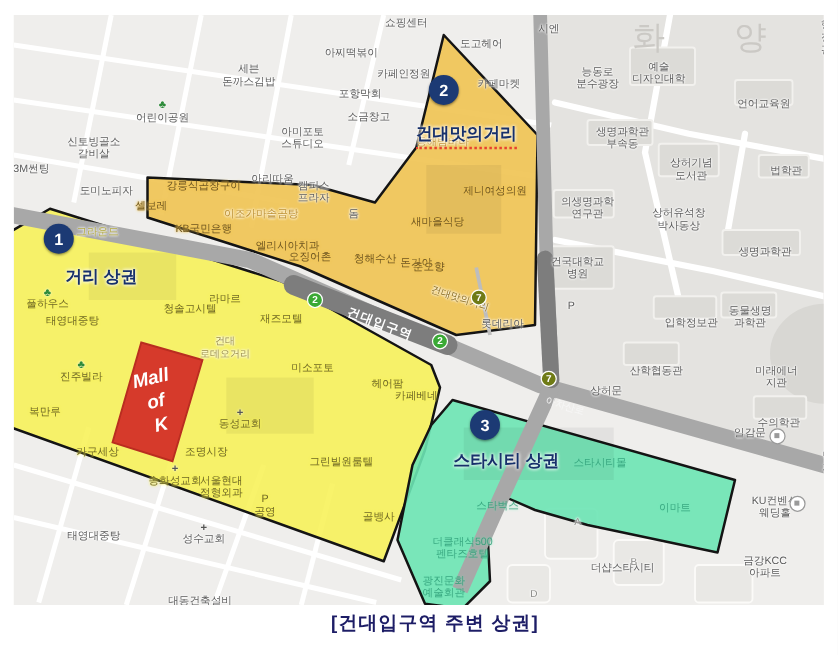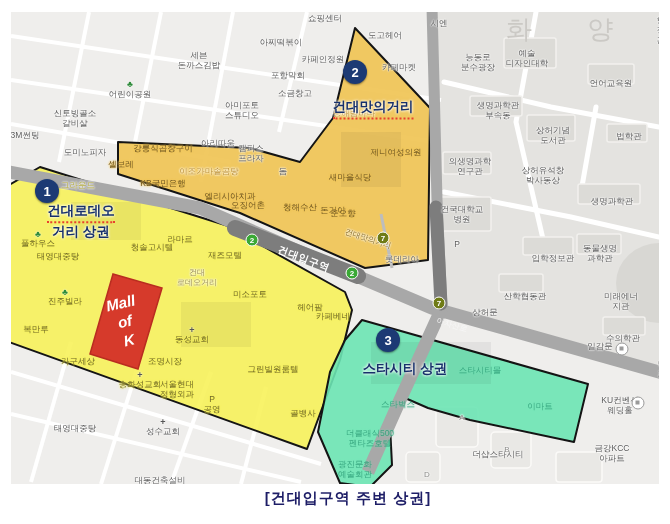--- a/index.html
+++ b/index.html
@@ -8,21 +8,21 @@
   #map{position:absolute;left:11px;top:12px;width:648px;height:472px;overflow:hidden;background:#efeeec;}
   #map svg{position:absolute;left:0;top:0;}
   .ml{position:absolute;transform:translate(-50%,-50%);font-size:8.5px;line-height:1.2;color:#5b5b5b;
       text-align:center;white-space:pre-line;text-shadow:0 0 2px #fff,0 0 2px #fff,0 0 2px #fff;pointer-events:none;}
   .o{color:#6e5621;text-shadow:0 0 2px #f0c455,0 0 2px #f0c455;}
   .y{color:#6f6828;text-shadow:0 0 2px #f7f156,0 0 2px #f7f156;}
   .of{color:#b98b2c;opacity:.9;}
   .yf{color:#b3aa3e;opacity:.95;}
   .grf{color:#2f9e78;opacity:.85;text-shadow:0 0 2px #6ce4b4;}
   .st-o{color:#8d6f22;font-size:8px;}
-  .st-y{color:#9a8d45;font-size:8px;margin-left:17px;}
+  .st-y{color:#9a8d45;font-size:8px;}
   .road-name{color:#f7f7f7;font-size:8px;text-shadow:none;opacity:.95;}
   .blt{color:#8a8a87;font-size:8px;}
   .ico{position:absolute;transform:translate(-50%,-50%);font-size:9px;line-height:1;text-shadow:0 0 2px #fff;}
   .tree{color:#2e8b3a;}
   .cross{color:#555;font-weight:bold;font-size:9px;}
   .district{position:absolute;font-size:26px;letter-spacing:24px;color:#cbc9c5;white-space:nowrap;}
   .zl{position:absolute;transform:translate(-50%,-50%);text-align:center;font-weight:bold;font-size:13.5px;
       color:#17306b;line-height:1.35;text-shadow:0 0 3px #fff,0 0 3px #fff;white-space:nowrap;}
   .zl span{display:block;}
   .zl .u{display:inline-block;border-bottom:2px dotted #e8412e;padding-bottom:1px;}
@@ -258,21 +258,20 @@
     <div class="station" style="left:293px;top:247px">건대입구역</div>
 
     <div class="mall" style="left:114px;top:310px">
       <span>Mall</span>
       <span>of</span>
       <span>K</span>
     </div>
 
     <div class="badge" style="left:36px;top:179px">1</div>
     <div class="zl" style="left:70px;top:210px">
-      <span class="u">건대로데오</span>
       <span>거리 상권</span>
     </div>
     <div class="badge" style="left:344px;top:60px">2</div>
     <div class="zl" style="left:362px;top:97px">
       <span class="u">건대맛의거리</span>
     </div>
     <div class="badge" style="left:377px;top:328px">3</div>
     <div class="zl" style="left:394px;top:357px">
       <span>스타시티 상권</span>
     </div>

